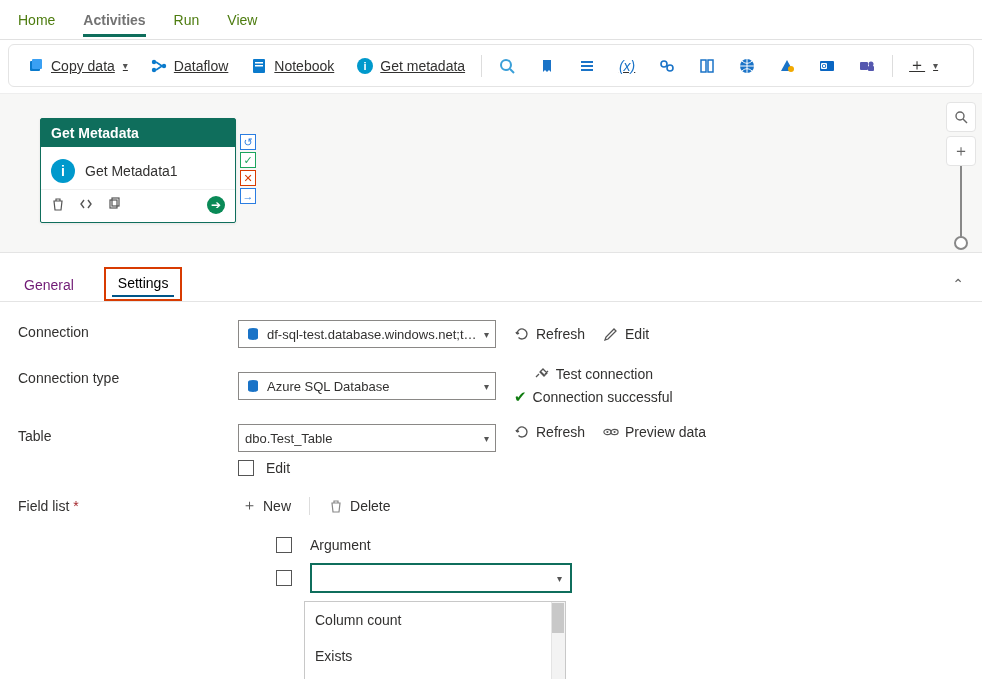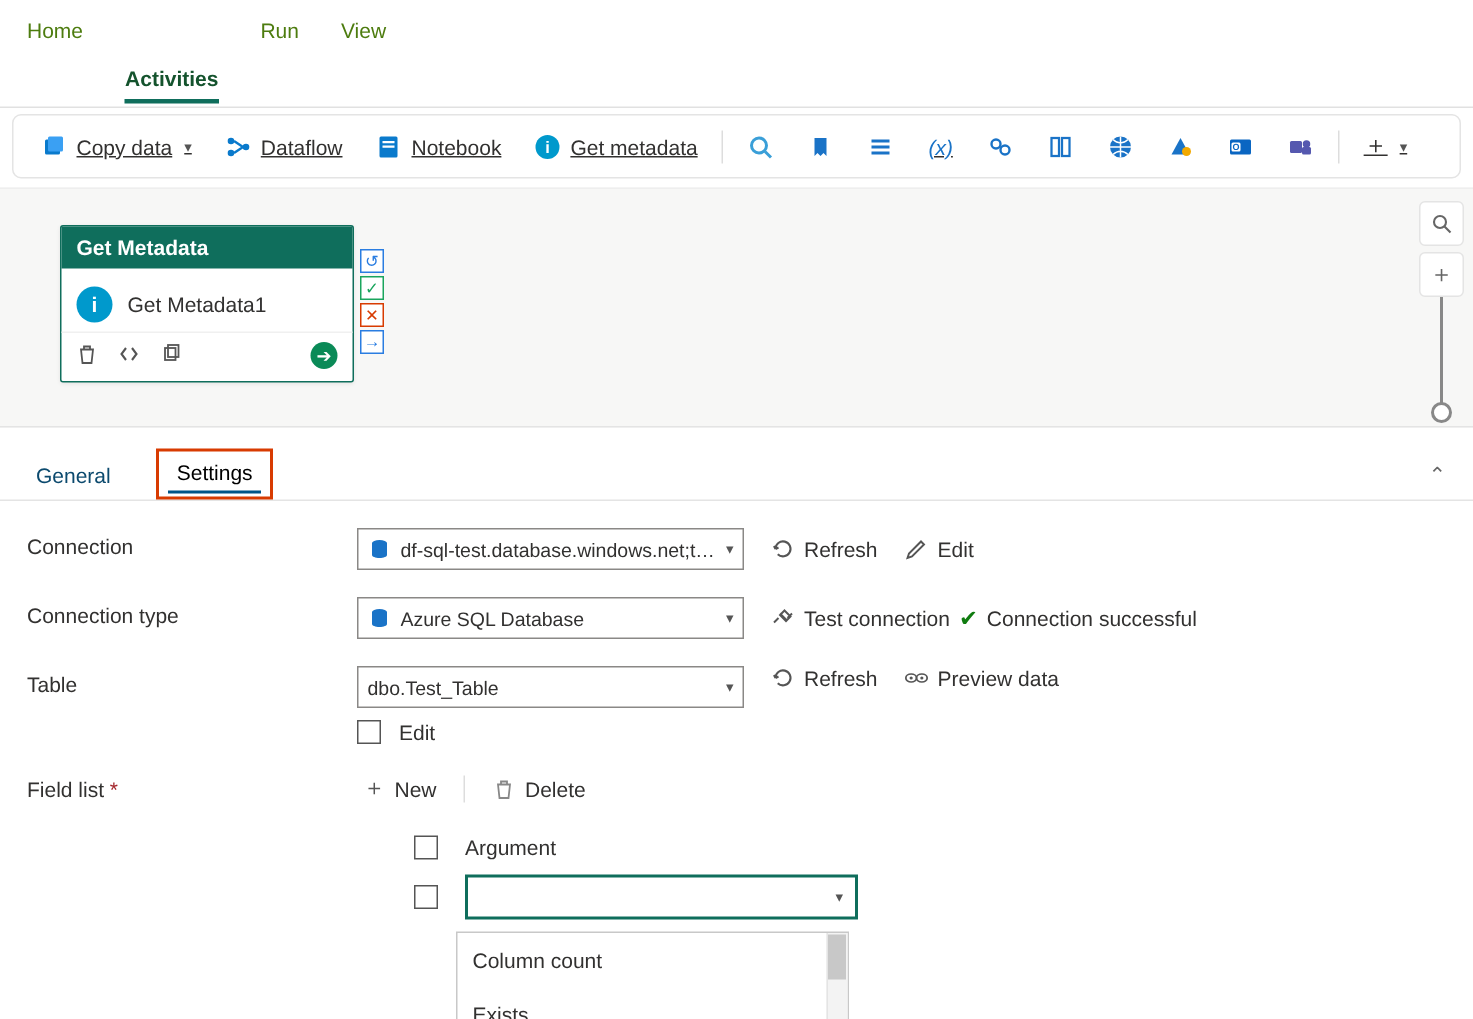--- a/index.html
+++ b/index.html
@@ -1,21 +1,21 @@
 <!DOCTYPE html>
 <html><head>
 <meta charset="utf-8">
 <style>
   * { box-sizing: border-box; margin: 0; padding: 0; font-family: "Segoe UI", Arial, sans-serif; }
   body { background: #fff; color: #323130; font-size: 14px; width: 982px; }
   
   
   .top-tabs { display: flex; gap: 28px; padding: 8px 18px 2px; border-bottom: 0.5px solid #e1e1e1; }
   .top-tab { padding: 4px 0 6px; cursor: pointer; color: #4d7c0f; }
-  .top-tab.active { border-bottom: 3px solid #0f6e5c; font-weight: 600; color: #14532d; margin-top: 32px; }
+  .top-tab.active { border-bottom: 3px solid #0f6e5c; font-weight: 600; color: #737373; }
   
   
   .toolbar { display:flex; align-items:center; gap: 6px; padding: 6px 10px; margin: 4px 8px 6px; border:1px solid #e4e4e4; border-radius: 6px; background:#fff; }
   .tool-item { display:flex; align-items:center; gap:6px; padding:4px 8px; cursor:pointer; border-radius:4px;text-decoration:underline; }
   .tool-icon { width:18px; height:18px; display:flex; align-items:center; justify-content:center; }
   .tool-sep { width:1px; height:22px; background:#ddd; margin:0 2px; }
   .chev-d { font-size:10px; color:#555; margin-left:2px;}
   
   
   .canvas-wrap { position:relative; background:#f7f7f6; height:160px; border-top:1px solid #eee; border-bottom:1px solid #e4e4e4; }
@@ -34,21 +34,21 @@
   
   .port-icons{ position:absolute; left:240px; top:40px; display:flex; flex-direction:column; gap:2px;}
   .port{ width:16px;height:16px;border:1px solid #aaa;background:#fff;display:flex;align-items:center;justify-content:center;font-size:11px;}
   .port.blue{color:#2a7de1;border-color:#2a7de1;}
   .port.green{color:#1aa55d;border-color:#1aa55d;}
   .port.red{color:#d83b01;border-color:#d83b01;}
   
   
   .lower-tabs-bar{ display:flex; align-items:center; justify-content:space-between; padding:14px 18px 0;}
   .lower-tabs { display:flex; gap:24px; align-items:flex-end;}
-  .lower-tab { padding:4px 6px 8px; cursor:pointer; color:#0c4a6e;}
+  .lower-tab { padding:4px 6px 8px; cursor:pointer; color:#701a75;}
   .lower-tab.active{ border-bottom:2px solid #058; color:#000;text-align:center; }
   .red-box{ border:2px solid #d83b01; padding:2px 6px 2px;}
   .collapse-chev{ color:#666; cursor:pointer; font-size:14px;}
   .hr{ height:1px;background:#e4e4e4;margin-top:0;}
   
   
   .form { padding:18px 18px 40px; }
   .row { display:flex; align-items:flex-start; margin-bottom:18px; }
   .label { width:220px; padding-top:4px; }
   .req::after{ content:" *"; color:#a4262c;}
@@ -68,21 +68,21 @@
   .grid { margin-top:14px; margin-left:38px; width:310px; }
   .grid-header{ display:flex; align-items:center; gap:12px; padding:6px 0;}
   .grid-row{ display:flex; align-items:center; gap:12px; padding:4px 0;}
   .arg-dropdown{ width:262px; height:30px; border:2px solid #0f6e5c; background:#fff; display:flex; align-items:center; padding:0 8px; cursor:pointer;}
   .arg-dropdown .chev-s{ margin-left:auto;}
   .dropdown-list{ width:262px; border:1px solid #c8c8c8; background:#fff; margin-top:4px; margin-left:28px; position:relative;}
   .dropdown-item{ padding:10px 10px; cursor:pointer; font-size:14px;}
   .scroll-track{ position:absolute; right:0; top:0; bottom:28px; width:14px; background:#f3f3f3; border-left:1px solid #e4e4e4;}
   .scroll-thumb{ position:absolute; right:1px; top:1px; width:12px; height:30px; background:#c8c8c8;}
   
-  .status-stack{ display:flex; flex-direction:row; gap:6px;}
+  .status-stack{ display:flex; flex-direction:column; gap:6px;align-items:center;}
 </style>
 </head>
 <body>
 
 <div class="top-tabs">
   <div class="top-tab">Home</div>
   <div class="top-tab active">Activities</div>
   <div class="top-tab">Run</div>
   <div class="top-tab">View</div>
 </div>

